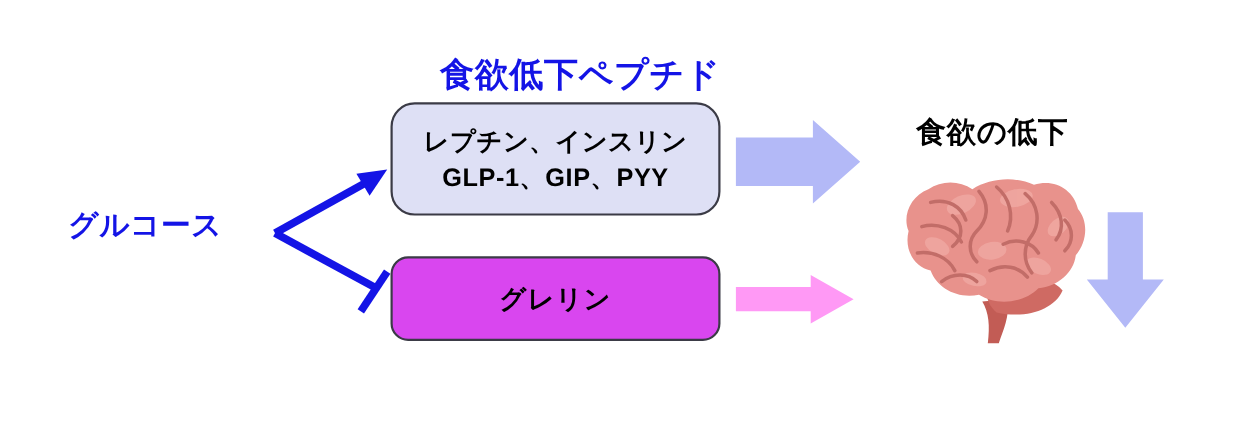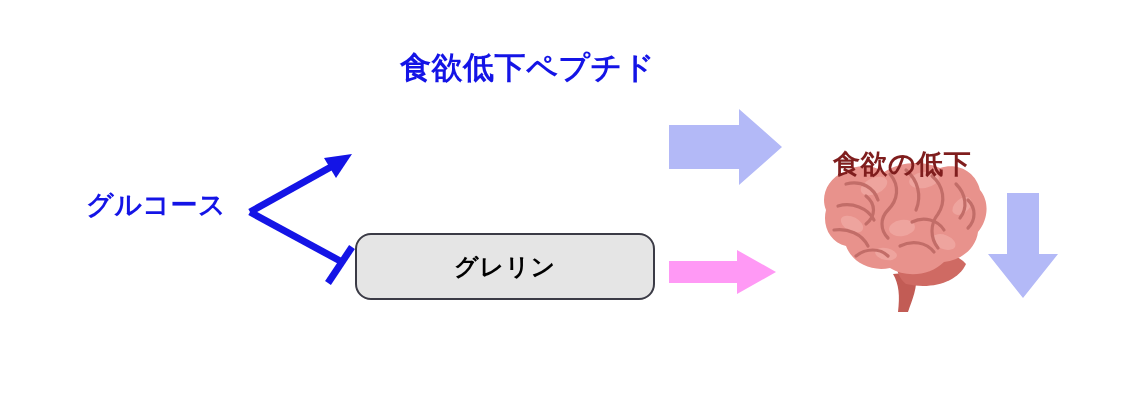--- a/index.html
+++ b/index.html
@@ -25,43 +25,41 @@
     white-space: nowrap;
     line-height: 1;
     font-weight: 700;
   }
   #label-glucose {
     left: 62px;
     top: 192px;
     font-size: 27px;
     color: #1414e6;
     letter-spacing: 0.5px;
-    margin-left: 24px;
   }
   #label-anorexigenic {
     left: 400px;
     top: 52px;
     font-size: 31px;
     color: #1414e6;
     letter-spacing: 0.5px;
   }
   #label-orexigenic {
     left: 403px;
     top: 313px;
     font-size: 25px;
     color: #ff2ad4;
     letter-spacing: 0.5px;
   }
   #label-appetite-decrease {
     left: 833px;
     top: 107px;
     font-size: 27px;
-    color: #7f1d1d;
+    color: #000000;
     letter-spacing: 0.5px;
-    margin-top: 44px;
   }
 
   
   .node-box {
     box-sizing: border-box;
     border: 2.5px solid #3b3b46;
     border-radius: 18px;
     display: flex;
     flex-direction: column;
     align-items: center;
@@ -80,22 +78,22 @@
   #box-anorexigenic .box-line {
     font-size: 23px;
     font-weight: 700;
     line-height: 1.42;
     letter-spacing: 0.5px;
   }
   #box-orexigenic {
     left: 355px;
     top: 233px;
     width: 300px;
-    height: 67px;
-    background: #e5e5e5;
+    height: 77px;
+    background: #d946ef;
     border-radius: 16px;
   }
   #box-orexigenic .box-line {
     font-size: 24px;
     font-weight: 700;
     letter-spacing: 1px;
   }
 
   
   #connector-layer, #arrow-layer, #brain-layer {
@@ -171,20 +169,24 @@
         <path d="M912 222 C 924 216, 938 220, 944 230"></path>
         <path d="M866 196 C 876 204, 876 216, 866 224"></path>
       </g>
     </g>
   </svg>
 
   <div id="label-glucose" class="abs label">グルコース</div>
 
   <div id="label-anorexigenic" class="abs label">食欲低下ペプチド</div>
 
+  <div id="box-anorexigenic" class="abs node-box">
+    <div class="box-line">レプチン、インスリン</div>
+    <div class="box-line">GLP-1、GIP、PYY</div>
+  </div>
 
   <div id="box-orexigenic" class="abs node-box">
     <div class="box-line">グレリン</div>
   </div>
 
 
   <div id="label-appetite-decrease" class="abs label">食欲の低下</div>
 
 </div>
 

